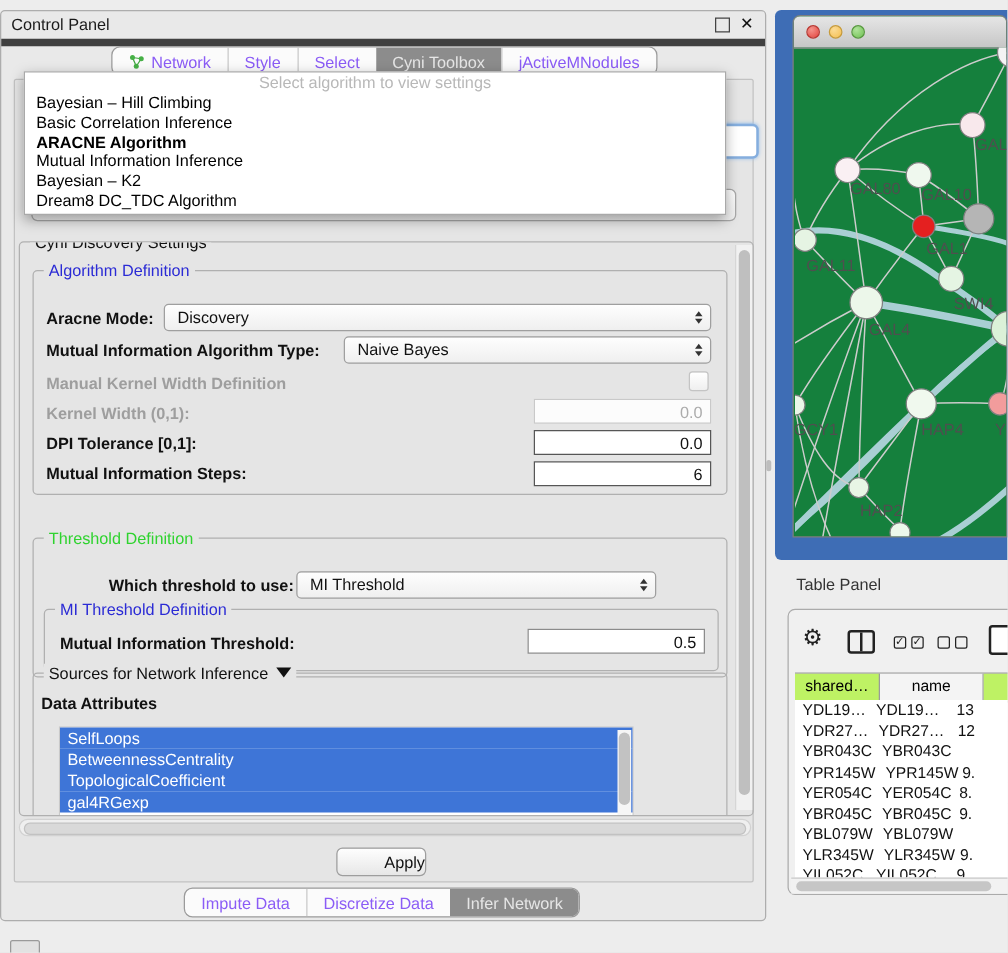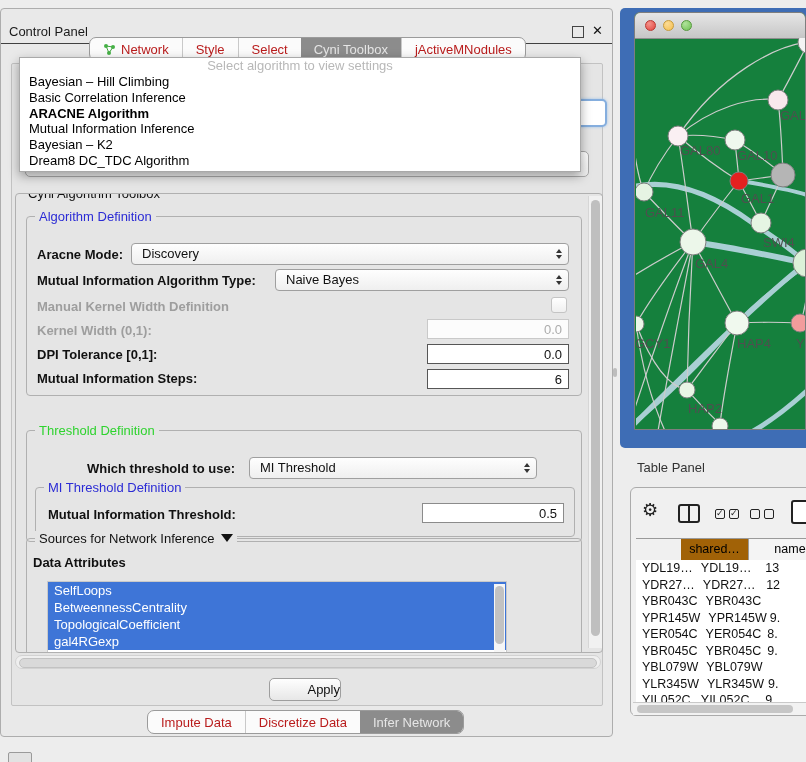--- a/index.html
+++ b/index.html
@@ -3,29 +3,29 @@
 <meta charset="utf-8">
 <style>
   html,body{margin:0;padding:0;}
   body{width:806px;height:762px;position:relative;overflow:hidden;background:#EDEDED;
        font-family:"Liberation Sans","DejaVu Sans",sans-serif;font-size:13px;color:#111;}
   .abs{position:absolute;}
 
   
   #control-panel{left:0;top:8px;width:611px;height:727px;background:#E9E9E9;
     border:1px solid #ADADAD;border-radius:4px;}
-  .cp-titlebar{left:0;top:12px;width:100%;height:22px;border-bottom:1px solid #404040;}
+  .cp-titlebar{left:0;top:0;width:100%;height:22px;border-bottom:6px solid #404040;}
   .cp-title{left:8px;top:3px;font-size:13px;color:#1a1a1a;}
   .float-btn{right:28px;top:5px;width:10px;height:10px;border:1.5px solid #444;background:transparent;}
   .close-btn{right:9px;top:2px;font-size:13px;font-weight:bold;color:#111;}
 
   .tabbar{display:flex;height:22px;background:#FBFBFB;border:1px solid #9B9B9B;
     border-radius:7px;overflow:hidden;align-items:stretch;}
   .tab{display:flex;align-items:center;padding:0 13px;border-left:1px solid #C9C9C9;
-    color:#b91c1c;white-space:nowrap;}
+    color:#8b5cf6;white-space:nowrap;}
   .tab:first-child{border-left:none;}
   .tab.selected{background:#8C8C8C;color:#E6E6E6;border-left:none;}
   .tab .net-ico{margin-right:5px;display:inline-block;}
   #top-tabbar{left:88px;top:28px;}
   #bottom-tabbar{left:146px;top:701px;z-index:30;}
 
   .cp-content{left:10px;top:54px;width:590px;height:641px;background:#E5E5E5;
     border:1px solid #C2C2C2;border-radius:2px;}
 
   
@@ -113,21 +113,21 @@
   .dbl-box{display:flex;gap:4px;position:absolute;}
   #ico-checked{left:84px;top:21px;}
   #ico-unchecked{left:119px;top:21px;}
   .mini-cb{width:8px;height:8px;border:1.5px solid #222;border-radius:2px;position:relative;}
   .mini-cb.on::after{content:"✓";position:absolute;left:0px;top:-2px;font-size:9px;font-weight:bold;color:#222;}
   #ico-partial{left:160px;top:12px;width:24px;height:20px;border:2px solid #222;border-radius:3px 0 0 3px;background:#fff;}
 
   #tbl-header{position:absolute;left:5px;top:50px;display:flex;height:22px;border-top:1px solid #9A9A9A;border-bottom:1px solid #8A8A8A;}
   .hcell{box-sizing:border-box;border-right:1px solid #9A9A9A;text-align:center;line-height:21px;
     font-size:12.5px;color:#000;background:#F4F4F4;white-space:nowrap;overflow:hidden;}
-  .hcell.hl{background:#a16207;margin-left:45px;}
+  .hcell.hl{background:#bef264;}
   #tbl-rows{position:absolute;left:5px;top:72px;width:176px;height:142px;overflow:hidden;background:#fff;}
   .trow{display:flex;height:16.5px;line-height:16.5px;font-size:12.5px;background:#fff;}
   .tcell{box-sizing:border-box;white-space:nowrap;overflow:visible;}
   #tbl-hscroll{position:absolute;left:2px;top:214px;width:178px;height:12px;background:#F2F2F2;border-top:1px solid #C9C9C9;}
   #tbl-hscroll .thumb{position:absolute;left:4px;top:2px;width:156px;height:8px;background:#C6C6C6;border-radius:4px;}
 
   #divider-handle{left:613px;top:368px;width:4px;height:9px;background:#BDBDBD;border-radius:2px;}
 </style>
 </head>
 <body>
@@ -178,21 +178,21 @@
         <div class="pop-item">Bayesian – Hill Climbing</div>
         <div class="pop-item">Basic Correlation Inference</div>
         <div class="pop-item bold">ARACNE Algorithm</div>
         <div class="pop-item">Mutual Information Inference</div>
         <div class="pop-item">Bayesian – K2</div>
         <div class="pop-item">Dream8 DC_TDC Algorithm</div>
       </div>
   </div>
 
   <div id="settings-grp" class="grp">
-    <span class="grp-title">Cyni Algorithm Toolbox</span>
+    <span class="grp-title">Cyni Discovery Settings</span>
 
     <div id="settings-vscroll">
         <div class="thumb"></div>
       </div>
 
     <div class="grp" style="left:10px;top:22px;width:554px;height:178px;">
       <span class="grp-title t-blue">Algorithm Definition</span>
 
       <span class="lab" style="left:10px;top:30px;">Aracne Mode:</span>
       <div class="combo" style="left:104px;top:26px;width:438px;">
@@ -223,21 +223,21 @@
 
       <span class="lab" style="left:10px;top:154px;">Mutual Information Steps:</span>
       <div class="tfield" style="left:400px;top:152px;width:142px;">6</div>
     </div>
 
 
     <div class="grp" style="left:10px;top:236px;width:554px;height:110px;">
       <span class="grp-title t-green">Threshold Definition</span>
 
       <span class="lab" style="left:60px;top:30px;">Which threshold to use:</span>
-      <div class="combo" style="left:222px;top:26px;width:288px;">
+      <div class="combo" style="left:210px;top:26px;width:288px;">
         <span class="txt">MI Threshold</span>
         <span class="stepper">
             <span class="arr-up"></span>
             <span class="arr-dn"></span>
           </span>
       </div>
 
       <div class="grp" style="left:8px;top:56px;width:538px;height:48px;">
         <span class="grp-title t-blue">MI Threshold Definition</span>
         <span class="lab" style="left:12px;top:19px;">Mutual Information Threshold:</span>

